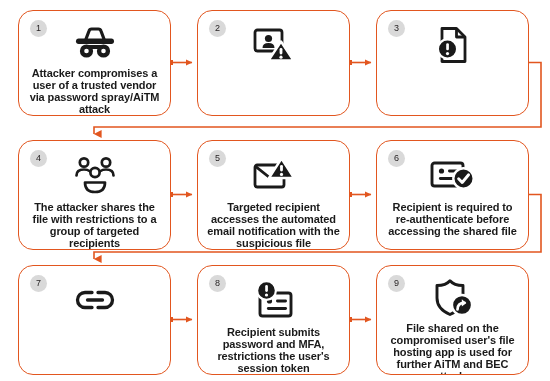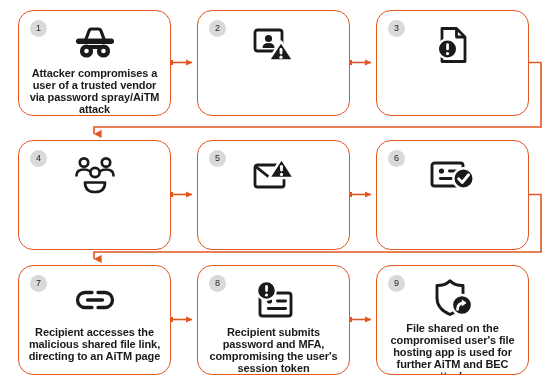--- a/index.html
+++ b/index.html
@@ -178,75 +178,77 @@
     <div class="step-icon">
       <svg width="40" height="38" viewBox="0 0 40 38">
         <circle cx="9" cy="6.5" r="4.2" fill="none" stroke="#1a1a1a" stroke-width="2.7"></circle>
         <circle cx="31" cy="6.5" r="4.2" fill="none" stroke="#1a1a1a" stroke-width="2.7"></circle>
         <circle cx="20" cy="16.5" r="4.6" fill="none" stroke="#1a1a1a" stroke-width="2.7"></circle>
         <path d="M1.5 19.5 Q1.5 13.5 9 13.5 Q12.5 13.5 14.5 15" fill="none" stroke="#1a1a1a" stroke-width="2.7" stroke-linecap="round"></path>
         <path d="M38.5 19.5 Q38.5 13.5 31 13.5 Q27.5 13.5 25.5 15" fill="none" stroke="#1a1a1a" stroke-width="2.7" stroke-linecap="round"></path>
         <path d="M10 26.5 L30 26.5 Q30 36 20 36 Q10 36 10 26.5 Z" fill="none" stroke="#1a1a1a" stroke-width="2.7" stroke-linejoin="round"></path>
       </svg>
     </div>
+    <div class="step-label">The attacker shares the file with restrictions to a group of targeted recipients</div>
   </div>
 
   <div class="step-box r2 c2">
     <div class="step-badge">5</div>
     <div class="step-icon">
       <svg width="42" height="34" viewBox="0 0 42 34">
         <rect x="2" y="7" width="29" height="22" rx="2.2" fill="none" stroke="#1a1a1a" stroke-width="2.8"></rect>
         <path d="M2.8 8.6 L16.5 19.5 L30.2 8.6" fill="none" stroke="#1a1a1a" stroke-width="2.8" stroke-linecap="round" stroke-linejoin="round"></path>
         <path d="M28.5 0.5 L41 20 L16 20 Z" fill="#1a1a1a" stroke="#ffffff" stroke-width="2.4" stroke-linejoin="round"></path>
         <rect x="27.1" y="7" width="2.8" height="6.4" rx="1.3" fill="#ffffff"></rect>
         <circle cx="28.5" cy="16.4" r="1.6" fill="#ffffff"></circle>
       </svg>
     </div>
+    <div class="step-label">Targeted recipient accesses the automated email notification with the suspicious file</div>
   </div>
 
   <div class="step-box r2 c3">
     <div class="step-badge">6</div>
     <div class="step-icon">
       <svg width="46" height="34" viewBox="0 0 46 34">
         <rect x="2" y="5" width="31" height="23" rx="2.6" fill="none" stroke="#1a1a1a" stroke-width="2.9"></rect>
         <circle cx="11.5" cy="13" r="2.6" fill="#1a1a1a"></circle>
         <rect x="18" y="11.5" width="11" height="2.9" rx="1.4" fill="#1a1a1a"></rect>
         <rect x="8.9" y="19" width="20.1" height="2.9" rx="1.4" fill="#1a1a1a"></rect>
         <circle cx="33.5" cy="20.5" r="10.2" fill="#1a1a1a" stroke="#ffffff" stroke-width="2.4"></circle>
         <path d="M28.6 20.8 L32.2 24.5 L38.6 16.8" fill="none" stroke="#ffffff" stroke-width="2.9" stroke-linecap="round" stroke-linejoin="round"></path>
       </svg>
     </div>
+    <div class="step-label">Recipient is required to re-authenticate before accessing the shared file</div>
   </div>
 
   <div class="step-box r3 c1">
     <div class="step-badge">7</div>
     <div class="step-icon">
       <svg width="42" height="24" viewBox="0 0 42 24">
         <path d="M18 4.5 L11 4.5 A7.5 7.5 0 0 0 11 19.5 L18 19.5" fill="none" stroke="#1a1a1a" stroke-width="3.3" stroke-linecap="round"></path>
         <path d="M24 4.5 L31 4.5 A7.5 7.5 0 0 1 31 19.5 L24 19.5" fill="none" stroke="#1a1a1a" stroke-width="3.3" stroke-linecap="round"></path>
         <line x1="13.5" y1="12" x2="28.5" y2="12" stroke="#1a1a1a" stroke-width="3.3" stroke-linecap="round"></line>
       </svg>
     </div>
-    <div class="step-label">Recipient accesses the malicious shared file link, directing to an AiTM page</div>
   </div>
 
   <div class="step-box r3 c2">
     <div class="step-badge">8</div>
     <div class="step-icon">
       <svg width="42" height="38" viewBox="0 0 42 38">
         <rect x="7" y="12" width="31" height="23" rx="2.6" fill="none" stroke="#1a1a1a" stroke-width="2.9"></rect>
         <circle cx="16.5" cy="20" r="2.6" fill="#1a1a1a"></circle>
         <rect x="23" y="18.5" width="11" height="2.9" rx="1.4" fill="#1a1a1a"></rect>
         <rect x="13.9" y="26" width="20.1" height="2.9" rx="1.4" fill="#1a1a1a"></rect>
         <circle cx="13.5" cy="9.5" r="9.4" fill="#1a1a1a" stroke="#ffffff" stroke-width="2.2"></circle>
         <rect x="12.2" y="4.1" width="2.7" height="6.8" rx="1.3" fill="#ffffff"></rect>
         <circle cx="13.5" cy="14" r="1.6" fill="#ffffff"></circle>
       </svg>
     </div>
-    <div class="step-label">Recipient submits password and MFA, compromising the user's session token</div>
+    <div class="step-label">Recipient submits password and MFA, restrictions the user's session token</div>
   </div>
 
   <div class="step-box r3 c3">
     <div class="step-badge">9</div>
     <div class="step-icon">
       <svg width="40" height="38" viewBox="0 0 40 38">
         <path d="M4 6.5 Q13 6.5 17 1.8 Q21 6.5 30 6.5 L30 19 Q30 30 17 35.5 Q4 30 4 19 Z" fill="none" stroke="#1a1a1a" stroke-width="2.9" stroke-linejoin="round"></path>
         <circle cx="29" cy="26" r="10" fill="#1a1a1a" stroke="#ffffff" stroke-width="2.3"></circle>
         <path d="M24.5 30.5 Q24.5 23.8 31.5 23.8" fill="none" stroke="#ffffff" stroke-width="2.7" stroke-linecap="round"></path>
         <path d="M28.8 20.2 L33.3 23.9 L28.8 27.6 Z" fill="#ffffff"></path>

